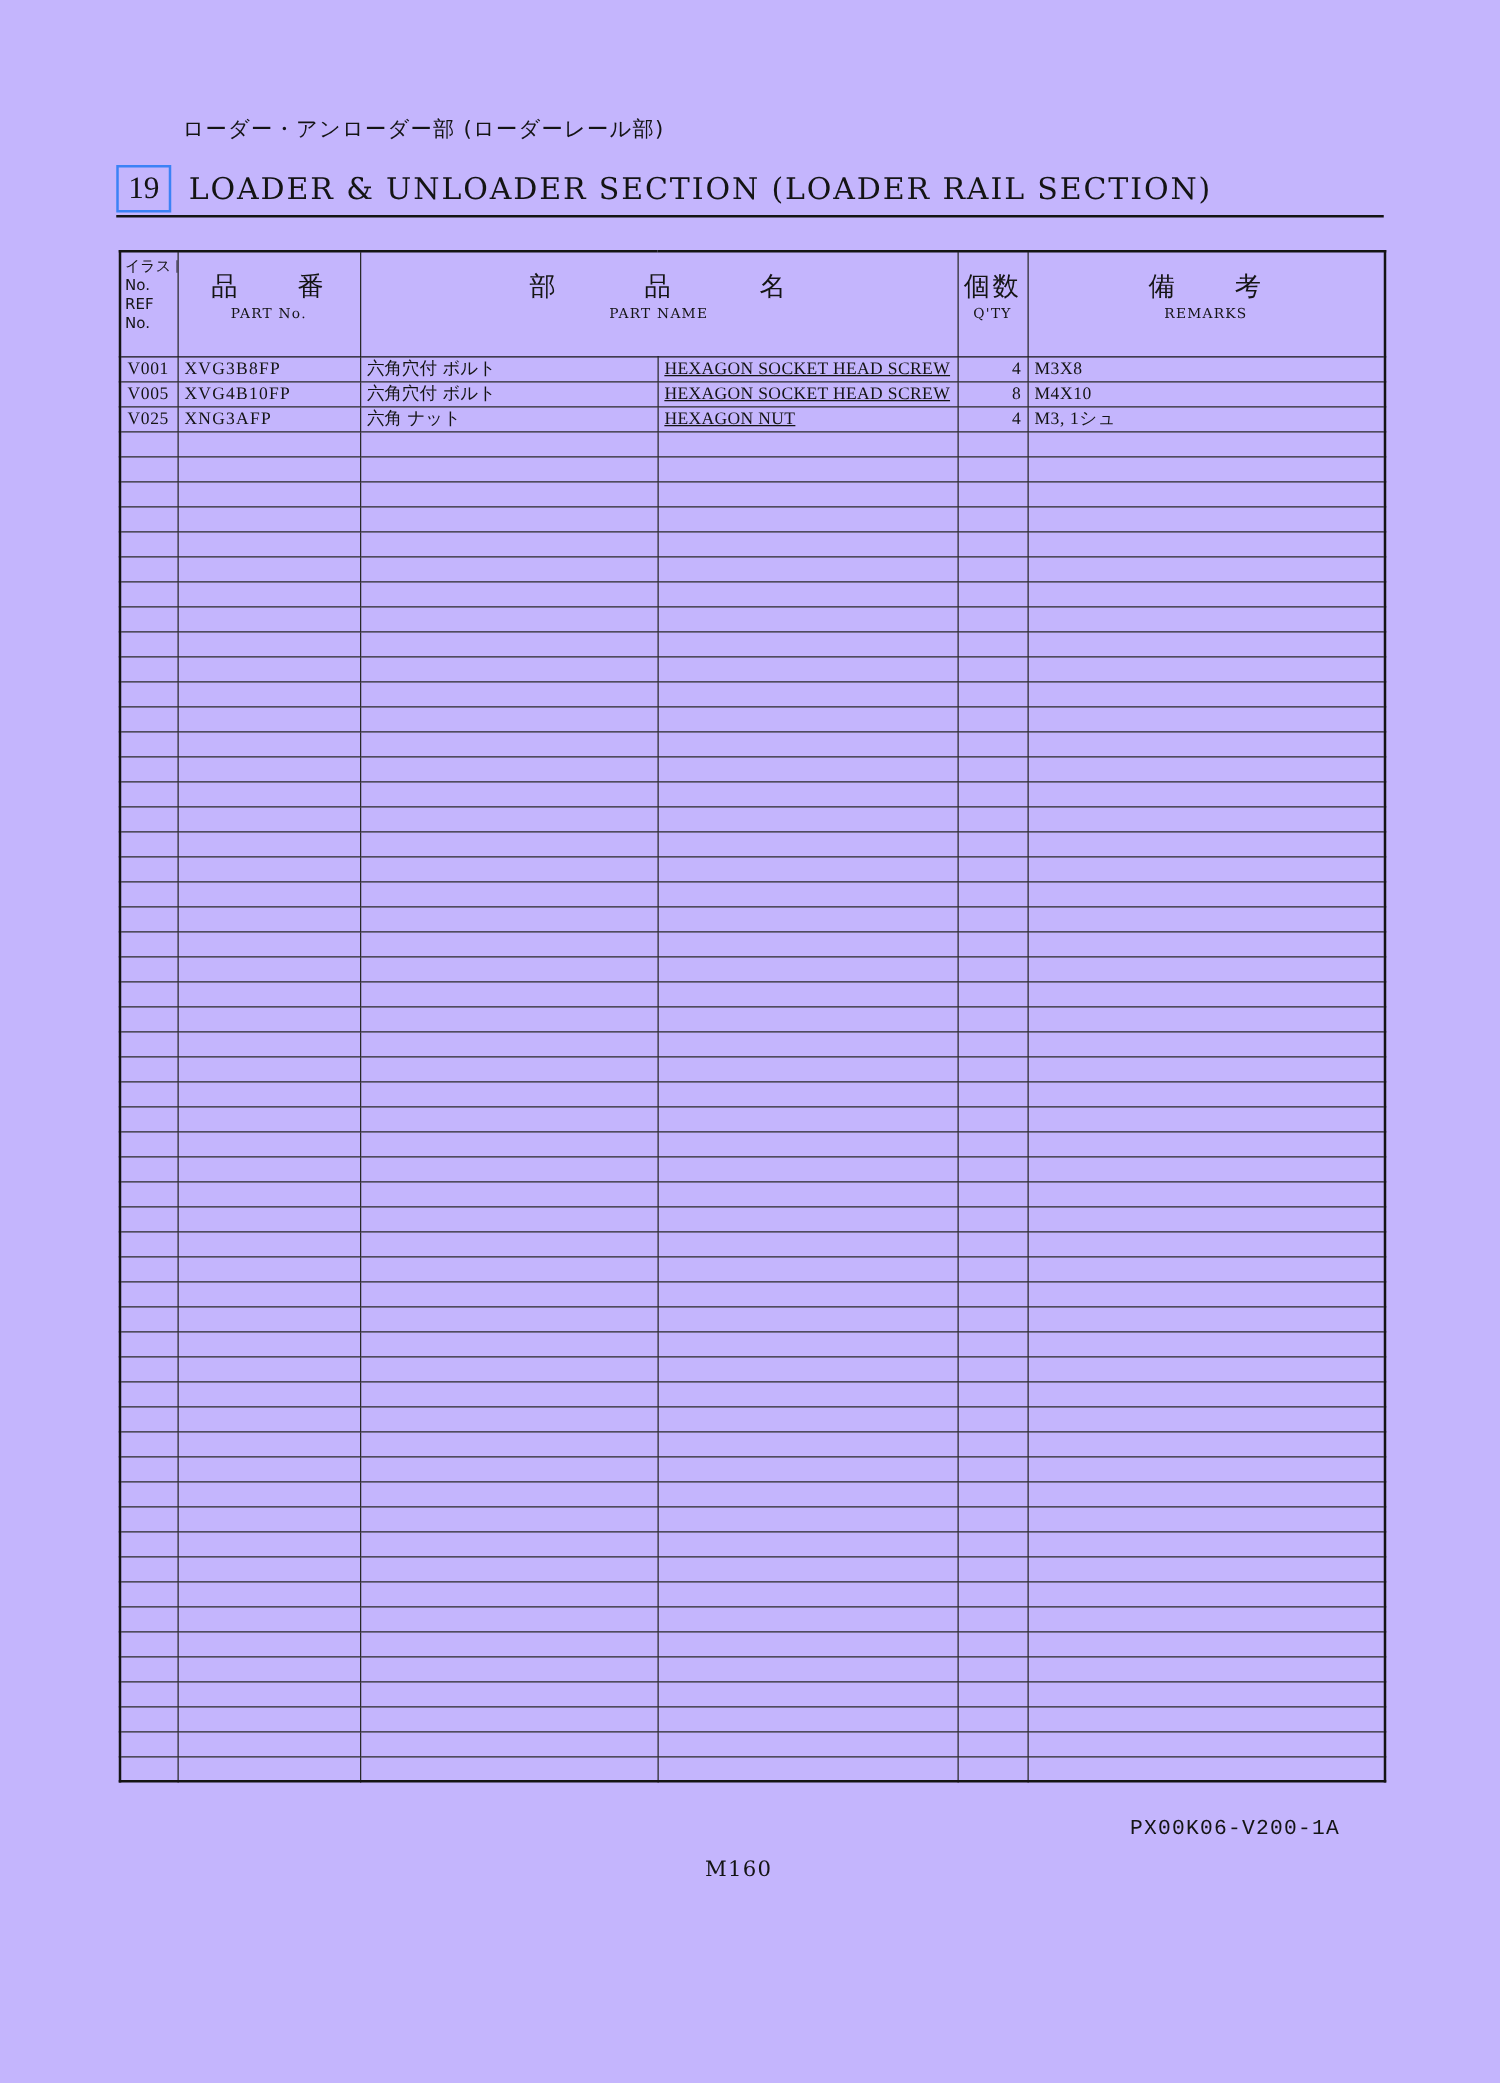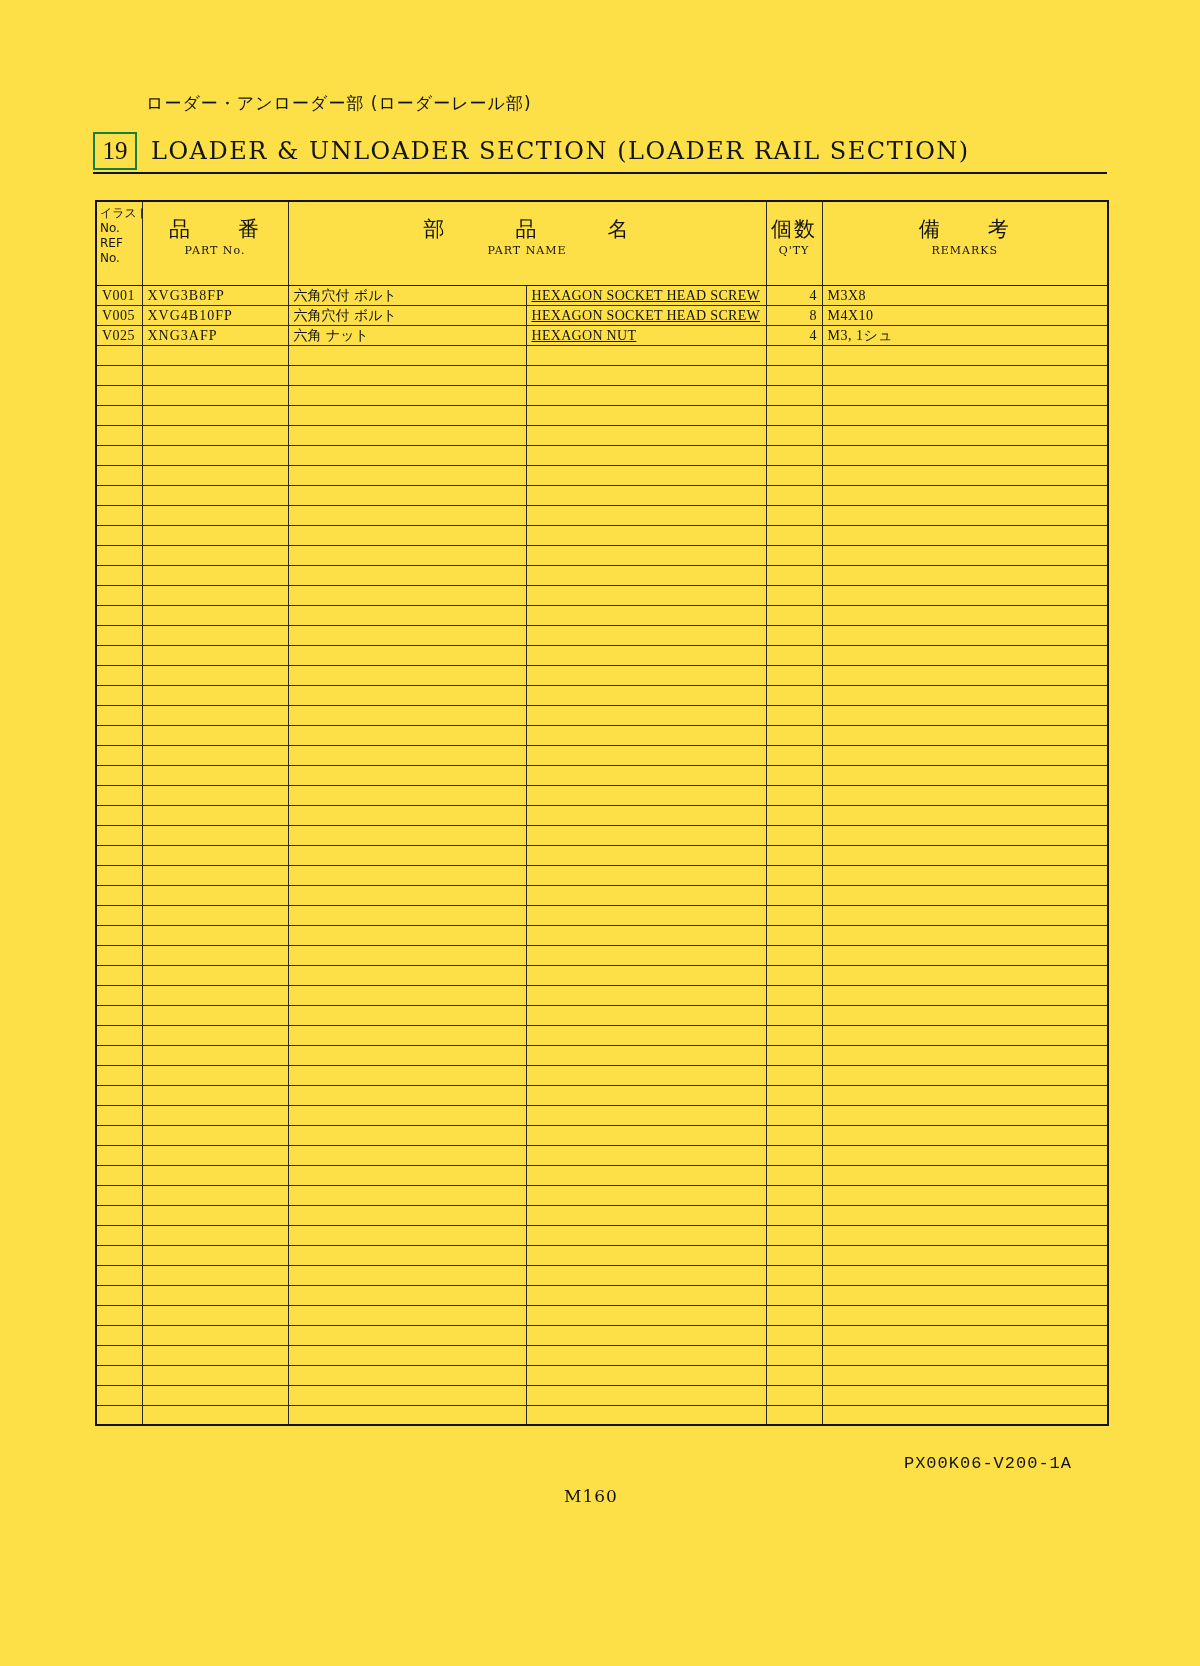--- a/index.html
+++ b/index.html
@@ -1,38 +1,38 @@
 <!DOCTYPE html>
 <html><head>
 <meta charset="utf-8">
 <style>
   * { margin:0; padding:0; box-sizing:border-box; }
   html,body { background:#d9d9d9; }
   .page {
     position:relative;
     width:1200px; height:1666px;
     margin:0 auto;
-    background:#fde047;
+    background:#c4b5fd;
     color:#141414;
     font-family:"Liberation Serif", serif;
     overflow:hidden;
   }
   .subtitle-jp {
     position:absolute; left:146px; top:92px;
     font-size:17px; letter-spacing:1px;
     font-family:"DejaVu Sans", sans-serif;
     white-space:nowrap;
   }
   .section-header {
     position:absolute; left:93px; top:132px;
     display:flex; align-items:center;
   }
   .section-number-box {
     width:44px; height:38px;
-    border:2px solid #15803d;
+    border:2px solid #3b82f6;
     display:flex; align-items:center; justify-content:center;
     font-size:25px;
   }
   .section-title {
     margin-left:14px;
     font-size:24px;
     letter-spacing:1.5px;
     white-space:nowrap;
     font-family:"DejaVu Serif", serif;
   }

